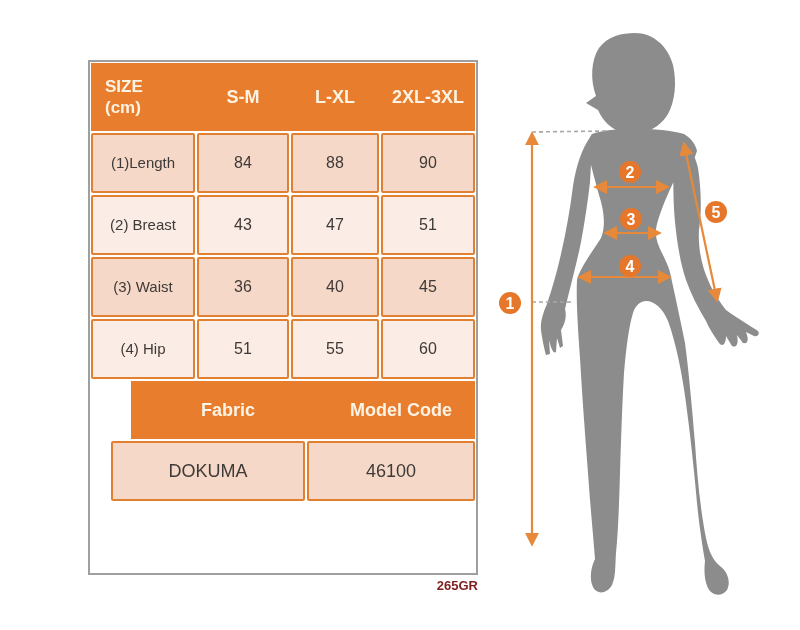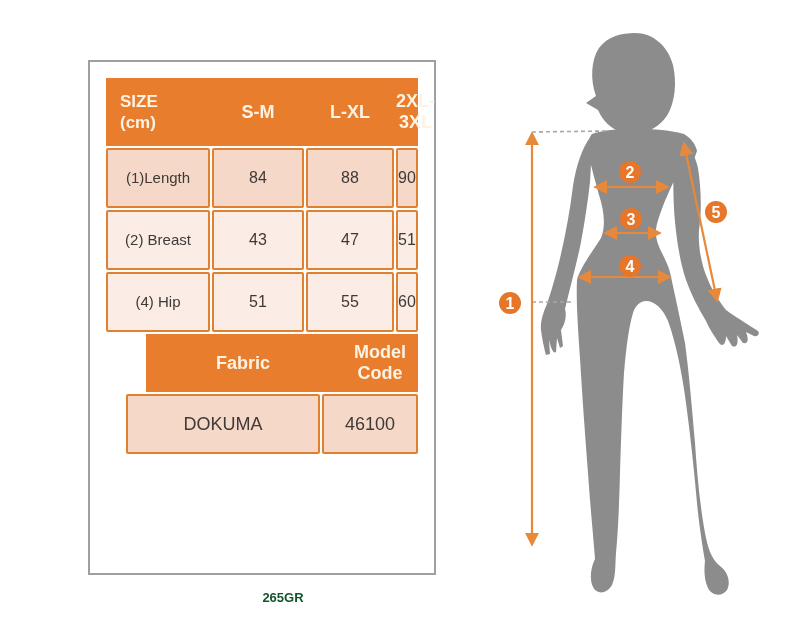--- a/index.html
+++ b/index.html
@@ -16,25 +16,25 @@
   .canvas{
     position:relative;
     width:800px;height:630px;
     background:#ffffff;
     overflow:hidden;
   }
 
   
   .size-table{
     position:absolute;left:88px;top:60px;
-    width:348px;height:515px;
+    width:390px;height:515px;
     box-sizing:border-box;
     border:2px solid #9f9f9f;
     background:#ffffff;
-    padding:16px;
+    padding:1px;
     display:flex;flex-direction:column;gap:2px;
   }
   .grid4{display:grid;grid-template-columns:104px 92px 88px 1fr;gap:2px;}
   .grid2{display:grid;grid-template-columns:194px 1fr;gap:2px;}
   .thead{background:var(--accent-orange);height:68px;align-items:center;}
   .tband{background:var(--accent-orange);height:58px;align-items:center;margin-left:40px;}
   .th{
     display:flex;align-items:center;justify-content:center;
     color:#FCF3E4;font-weight:bold;font-size:18px;text-align:center;
     height:100%;
@@ -49,22 +49,22 @@
     border-radius:2px;
     background:var(--row-peach-dark);
     color:#3E3A37;font-size:16px;
     text-align:center;
   }
   .trow.light .cell{background:var(--row-peach-light);}
   .cell.label{font-size:15px;line-height:1.25;padding:0 6px;}
   .tvals .cell{background:var(--row-peach-dark);font-size:18px;}
 
   .weight-note{
-    position:absolute;left:88px;top:590px;width:390px;
-    text-align:center;font-size:13px;font-weight:600;color:#14532d;
+    position:absolute;left:88px;top:578px;width:390px;
+    text-align:right;font-size:13px;font-weight:600;color:#7f1d1d;
   }
 
   
   .figure-svg{position:absolute;left:492px;top:18px;}
   .body-shape{fill:var(--figure-gray);}
   .ann{stroke:var(--arrow-orange);stroke-width:2.2;fill:none;}
   .dash{stroke:#a7a7a7;stroke-width:1.6;stroke-dasharray:4 3;fill:none;}
   .mk{fill:var(--marker-orange);}
   .mk-text{fill:#ffffff;font-weight:bold;font-size:16px;font-family:"Liberation Sans",sans-serif;}
 </style>
@@ -89,20 +89,26 @@
       <div class="cell">90</div>
     </div>
 
     <div class="trow light grid4">
       <div class="cell label">(2) Breast</div>
       <div class="cell">43</div>
       <div class="cell">47</div>
       <div class="cell">51</div>
     </div>
 
+    <div class="trow grid4">
+      <div class="cell label">(3) Waist</div>
+      <div class="cell">36</div>
+      <div class="cell">40</div>
+      <div class="cell">45</div>
+    </div>
 
     <div class="trow light grid4">
       <div class="cell label">(4) Hip</div>
       <div class="cell">51</div>
       <div class="cell">55</div>
       <div class="cell">60</div>
     </div>
 
 
     <div class="tband grid2">

